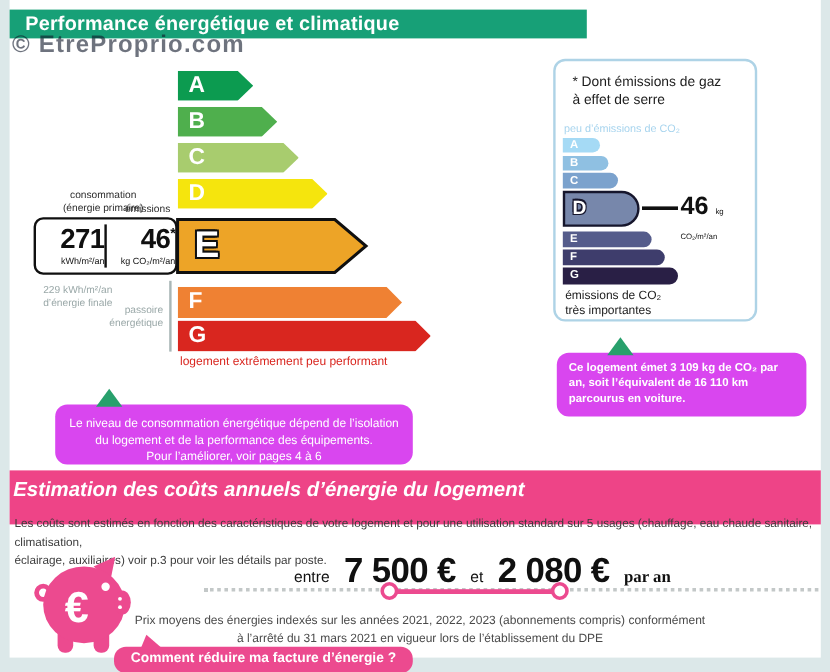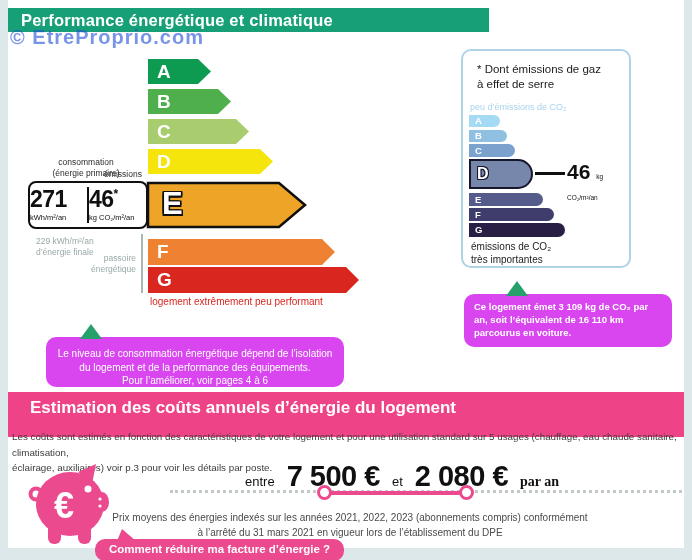--- a/index.html
+++ b/index.html
@@ -7,22 +7,22 @@
   body { font-family:"Liberation Sans", sans-serif; }
   .page { position:relative; width:692px; height:560px; background:#dce8e9; overflow:hidden; margin:0 auto; }
   .sheet { position:absolute; left:8px; right:8px; top:0; bottom:12px; background:#ffffff; }
   .abs { position:absolute; }
   .preline { white-space:pre-line; }
 
   
   .banner-energy { left:8px; top:8px; width:481px; height:24px; background:#17a077; color:#fff;
     font-size:16.5px; font-weight:bold; line-height:24px; padding-left:13px; letter-spacing:.2px; }
   .banner-costs { left:8px; top:392px; width:676px; height:45px; background:#ee4487; color:#fff;
-    font-size:17px; font-weight:bold; line-height:31px; padding-left:22px; }
-  .watermark { left:10px; top:26px; font-size:20px; font-weight:bold; color:#1d4ed8; opacity:.6; letter-spacing:1px; }
+    font-size:17px; font-weight:bold; line-height:31px; padding-left:3px;font-style:italic; }
+  .watermark { left:10px; top:26px; font-size:20px; font-weight:bold; color:#0f172a; opacity:.6; letter-spacing:1px; }
 
   
   .lbl-performant { left:150px; top:42px; font-size:10px; color:#27a17c; }
   .lbl-peu { left:150px; top:296px; font-size:10px; color:#d9261f; }
   .cls { position:absolute; left:148px; color:#fff; font-weight:bold; font-size:19px;
     clip-path:polygon(0 0, calc(100% - 13px) 0, 100% 50%, calc(100% - 13px) 100%, 0 100%); padding-left:9px; }
   .cls-a { top:59px;  height:25px; width:63px;  background:#0c9b50; line-height:25px; }
   .cls-b { top:89px;  height:25px; width:83px;  background:#4faf4d; line-height:25px; }
   .cls-c { top:119px; height:25px; width:101px; background:#a8cc6e; line-height:25px; }
   .cls-d { top:149px; height:25px; width:125px; background:#f5e50d; line-height:25px; }
@@ -30,21 +30,21 @@
   .cls-g { top:267px; height:26px; width:211px; background:#d9261f; line-height:26px; }
   .cls-e-wrap { left:146px; top:181px; width:162px; height:48px; }
   .cls-e-letter { position:absolute; left:16px; top:5px; font-size:31px; font-weight:800; color:#fff;
     text-shadow:-1.5px -1.5px 0 #101010,1.5px -1.5px 0 #101010,-1.5px 1.5px 0 #101010,1.5px 1.5px 0 #101010,
       -1.5px 0 0 #101010,1.5px 0 0 #101010,0 -1.5px 0 #101010,0 1.5px 0 #101010; }
 
   .hdr-conso { left:39px; top:157px; width:94px; font-size:8.5px; color:#2c2c2c; text-align:center; line-height:1.25; }
   .hdr-emis  { left:96px; top:169px; width:54px; font-size:8.5px; color:#2c2c2c; text-align:center; }
   .value-box { left:28px; top:181px; width:120px; height:48px; background:#fff; border:2.5px solid #101010;
     border-radius:8px; display:flex; align-items:stretch; overflow:hidden; }
-  .vb-cell { flex:1; display:flex; flex-direction:column; align-items:flex-start; justify-content:center; }
+  .vb-cell { flex:1; display:flex; flex-direction:column; align-items:flex-end; justify-content:center; }
   .vb-num { font-size:23px; font-weight:800; color:#101010; line-height:1; letter-spacing:-.5px; }
   .vb-num sup { font-size:12px; }
   .vb-unit { font-size:7.5px; color:#101010; margin-top:2px; }
   .vb-div { width:2px; background:#101010; margin:4px 0; }
   .final-energy { left:36px; top:236px; font-size:8.5px; color:#9aa8a8; line-height:1.3; }
   .sieve { left:58px; top:253px; width:78px; font-size:8.5px; color:#9aa8a8; text-align:right; line-height:1.3; }
   .vline { left:141px; top:234px; width:2px; height:59px; background:#a9b6b6; }
 
   
   .callout { background:#d946ef; border-radius:10px; color:#fff; }

